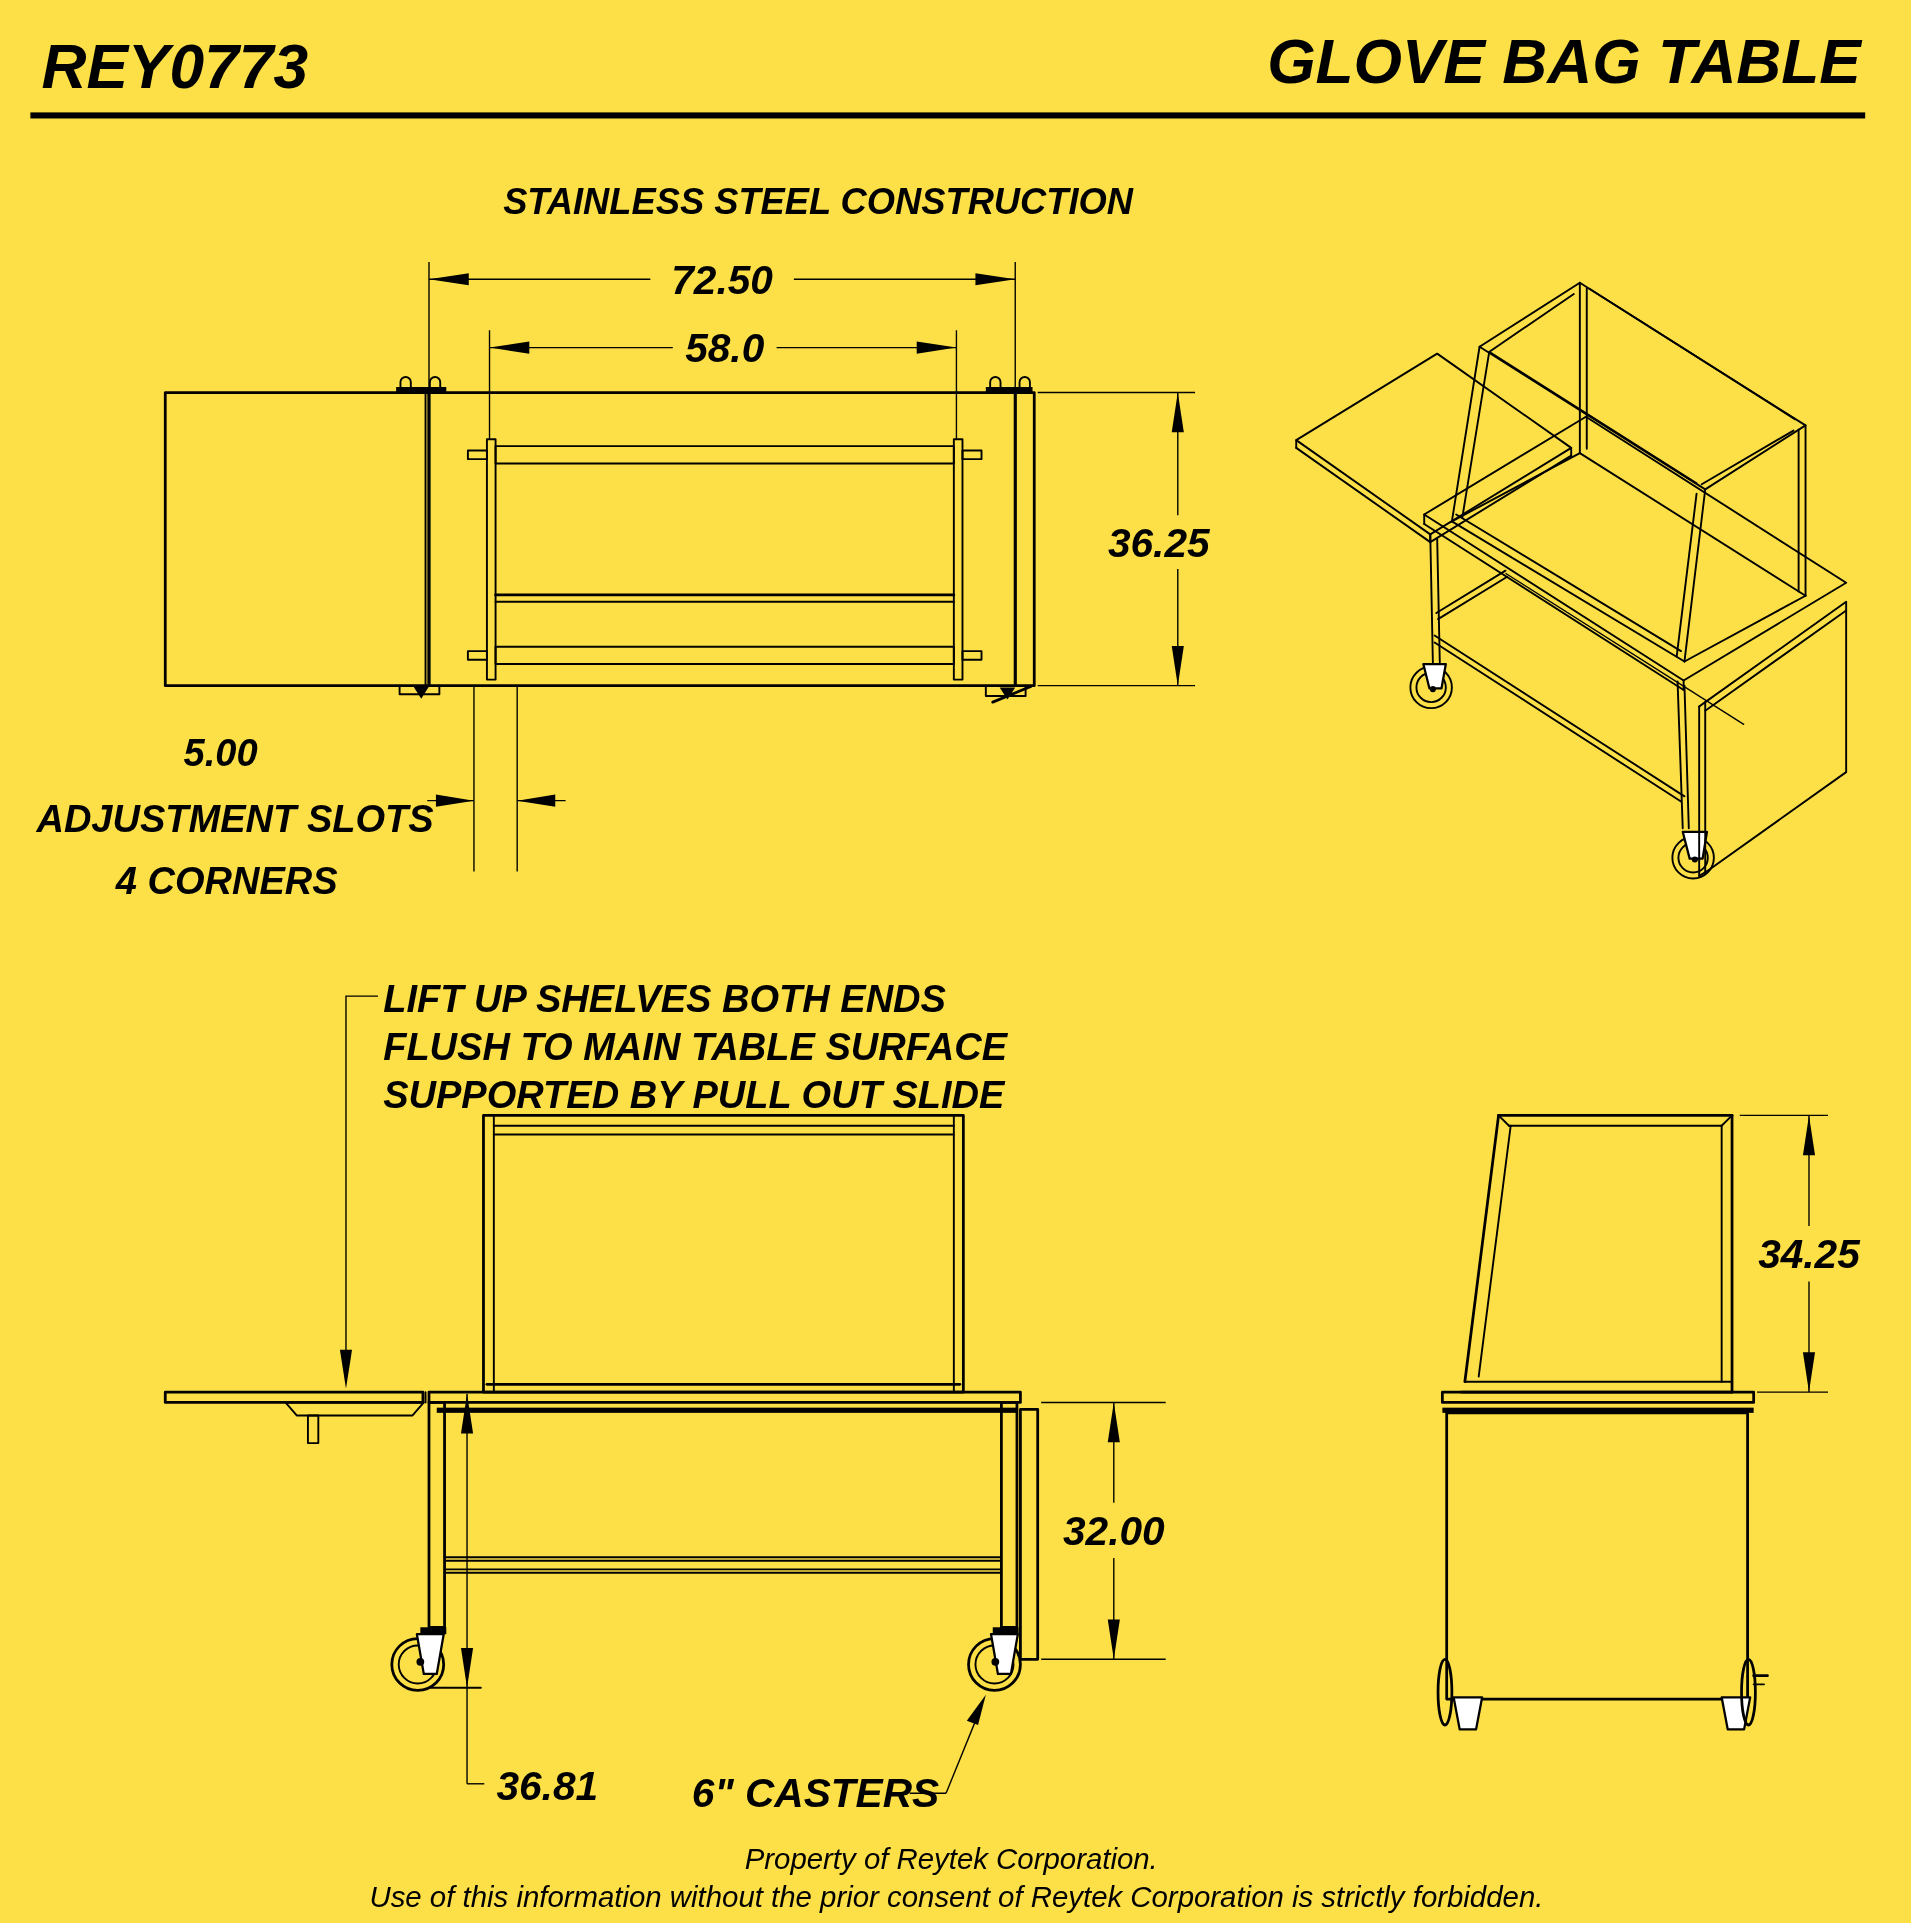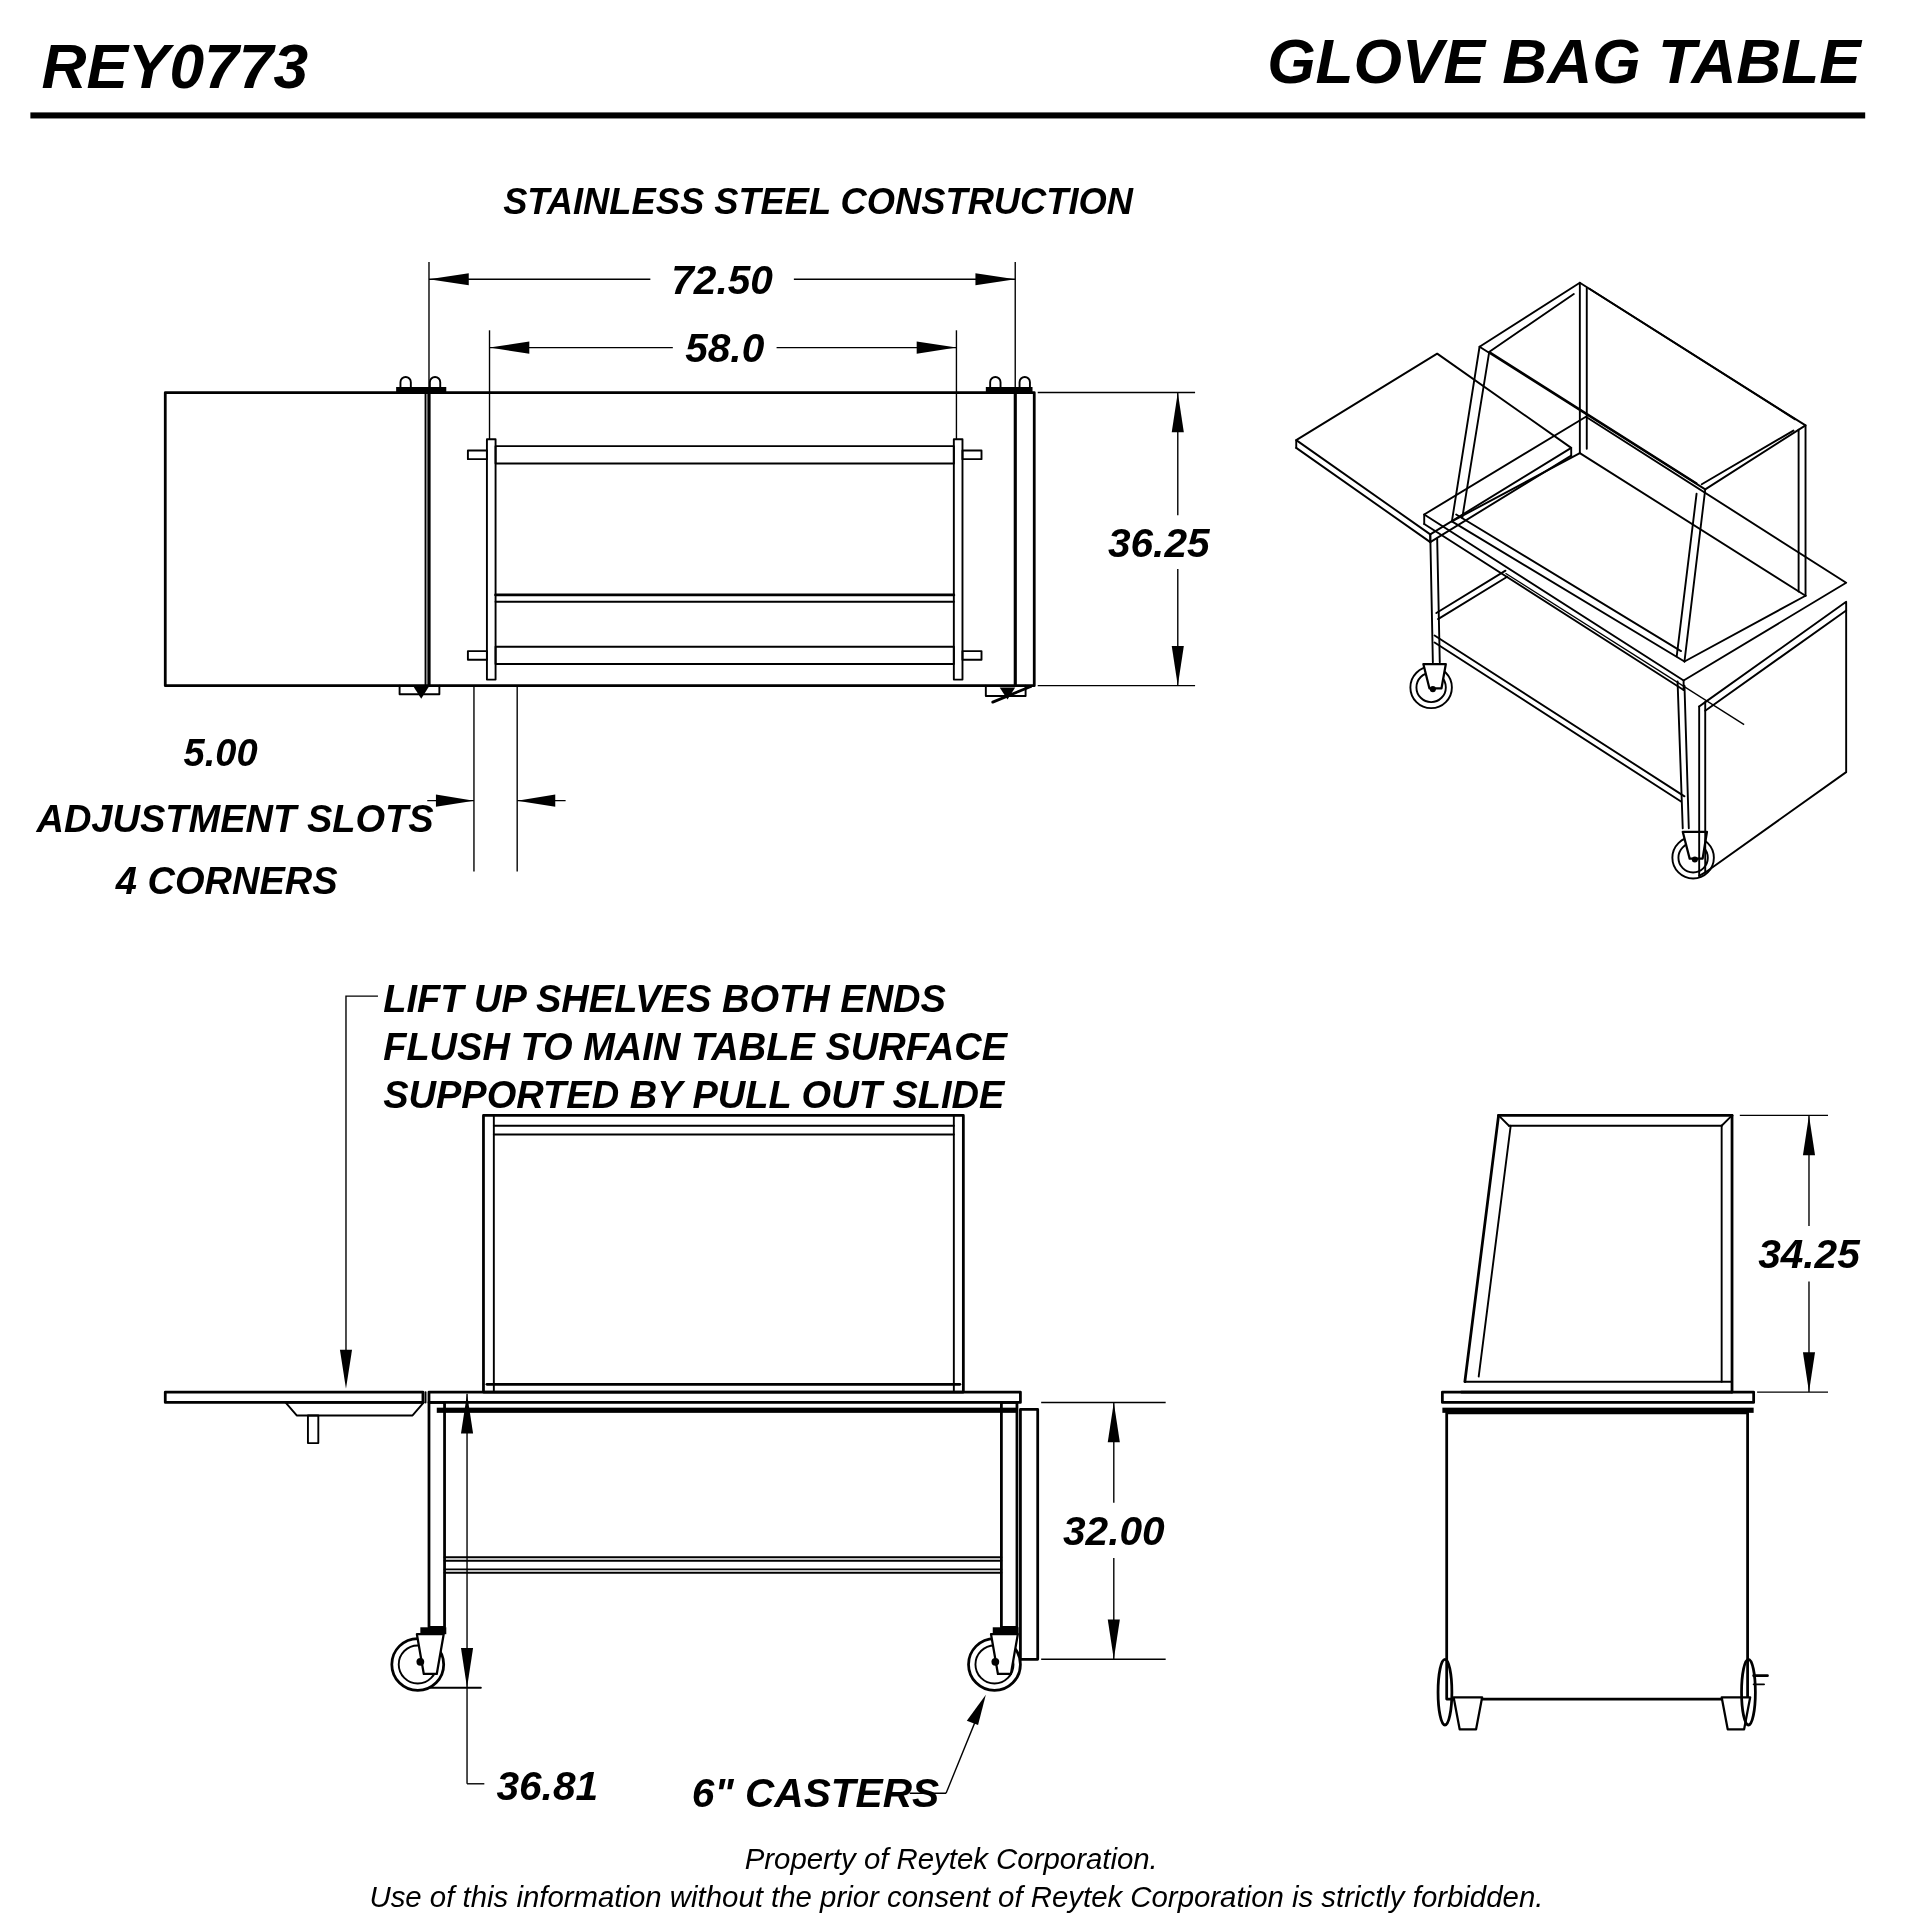--- a/index.html
+++ b/index.html
@@ -1,16 +1,16 @@
 <!DOCTYPE html>
 <html style="font-size:14px"><head>
 <meta charset="utf-8">
 <style>
   html,body{margin:0;padding:0;background:#e8e8e8;}
-  .sheet{width:1912px;height:1923px;background:#ffffff;position:relative;margin:0 auto;}
+  .sheet{width:1912px;height:1923px;background:#fde047;position:relative;margin:0 auto;}
   svg{display:block;}
   .ln1{stroke:#000;stroke-width:1.6;fill:none;stroke-linecap:butt;}
   .ln2{stroke:#000;stroke-width:2.2;fill:none;stroke-linejoin:round;stroke-linecap:round;}
   .ln3{stroke:#000;stroke-width:3.2;fill:none;stroke-linejoin:round;stroke-linecap:round;}
   .ln6{stroke:#000;stroke-width:7;fill:none;stroke-linecap:butt;}
   .blk{fill:#000;stroke:none;}
   .wht{fill:#fff;stroke:#000;stroke-width:2.6;stroke-linejoin:round;}
   text{fill:#000;font-family:"Liberation Sans","DejaVu Sans",sans-serif;font-style:italic;}
   .t-head{font-size:72px;font-weight:bold;}
   .t-sub{font-size:42px;font-weight:bold;}

